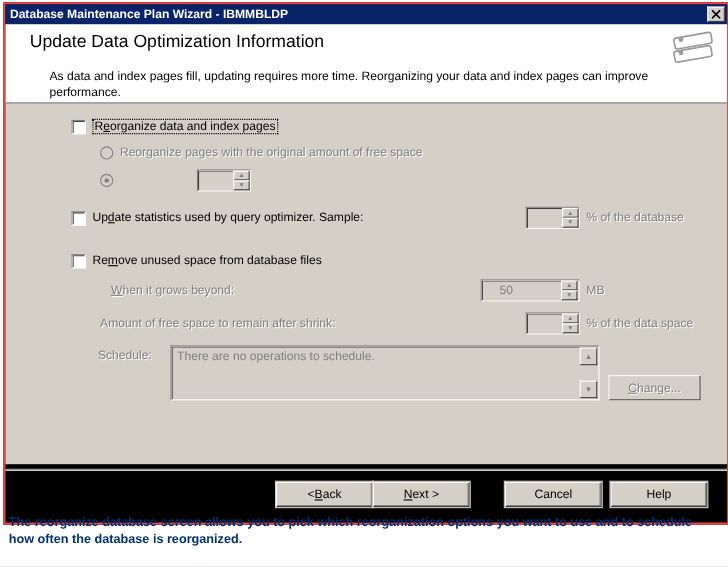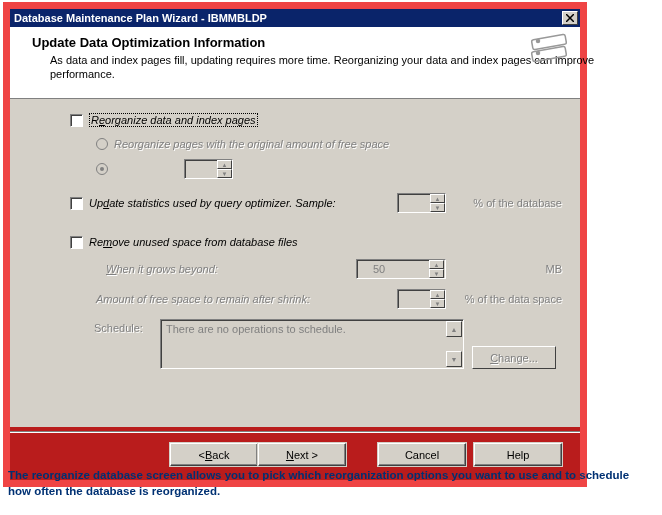--- a/index.html
+++ b/index.html
@@ -9,23 +9,23 @@
     font-size: 11px;
     background: #ffffff;
     width: 662px;
     height: 515px;
     position: relative;
   }
   .window {
     position: absolute;
     left: 3px;
     top: 2px;
-    width: 584px;
-    border: 7px solid #ef4444;
-    background: #b91c1c;
+    width: 660px;
+    border: 2px solid #ef4444;
+    background: #000000;
   }
   .titlebar {
     background: #0a246a;
     color: #fff;
     height: 18px;
     display: flex;
     align-items: center;
     padding: 0 2px 0 4px;
     font-weight: bold;
     font-size: 11px;
@@ -41,24 +41,24 @@
     color:#000;font-weight:bold;font-size:10px;line-height:1;
   }
   .header-panel {
     background: #ffffff;
     border-bottom: 1px solid #808080;
     padding: 8px 14px 8px 22px;
     position: relative;
     height: 72px;
   }
   .header-title {
-    font-weight: bold;
-    font-size: 13px;
+    font-weight: normal;
+    font-size: 16px;
     color: #000;
-    margin-bottom: 4px;
+    margin-bottom: 16px;
   }
   .header-desc {
     font-size: 11px;
     color: #000;
     margin-left: 18px;
     line-height: 1.25;
     width: 590px;
   }
   .header-icon {
     position:absolute;
@@ -92,21 +92,21 @@
     background:#fff;
     border:1px solid #808080;
     margin-right:6px;
     flex-shrink:0;
     position:relative;
   }
   .radio.disabled { background:#d4d0c8; }
   .radio.selected::after{
     content:"";position:absolute;left:3px;top:3px;width:4px;height:4px;border-radius:50%;background:#808080;
   }
-  .lbl { color:#000;font-style:italic; }
+  .lbl { color:#000; }
   .lbl.disabled { color:#808080; text-shadow:1px 1px 0 #fff;text-align:center; }
   .lbl.focused { border:1px dotted #000; padding:0 1px; }
   .mnemonic { text-decoration: underline; }
   .sub { margin-left: 26px; }
   .spinner {
     display:inline-flex;align-items:stretch;height:20px;
     border:1px solid #808080;
     border-right-color:#fff;border-bottom-color:#fff;
     background:#d4d0c8;
   }
@@ -171,21 +171,21 @@
     left:8px; top:468px;
     width:636px;
     color:#003173;
     font-weight:bold;
     font-size:11.5px;
     line-height:1.35;
   }
   .right-field{
     margin-left:auto;display:flex;align-items:center;gap:6px;
   }
-  .right-field .suffix{color:#808080;text-shadow:1px 1px 0 #fff;min-width:110px;text-align:right;}
+  .right-field .suffix{color:#808080;text-shadow:1px 1px 0 #fff;min-width:110px;}
 </style>
 </head>
 <body>
 
 <div class="window">
   <div class="titlebar">
     <span class="title-text">Database Maintenance Plan Wizard - IBMMBLDP</span>
     <div class="close-btn">
       <svg width="8" height="8" viewBox="0 0 8 8">
           <path d="M0 0 L8 8 M8 0 L0 8" stroke="#000" stroke-width="1.5"></path>

